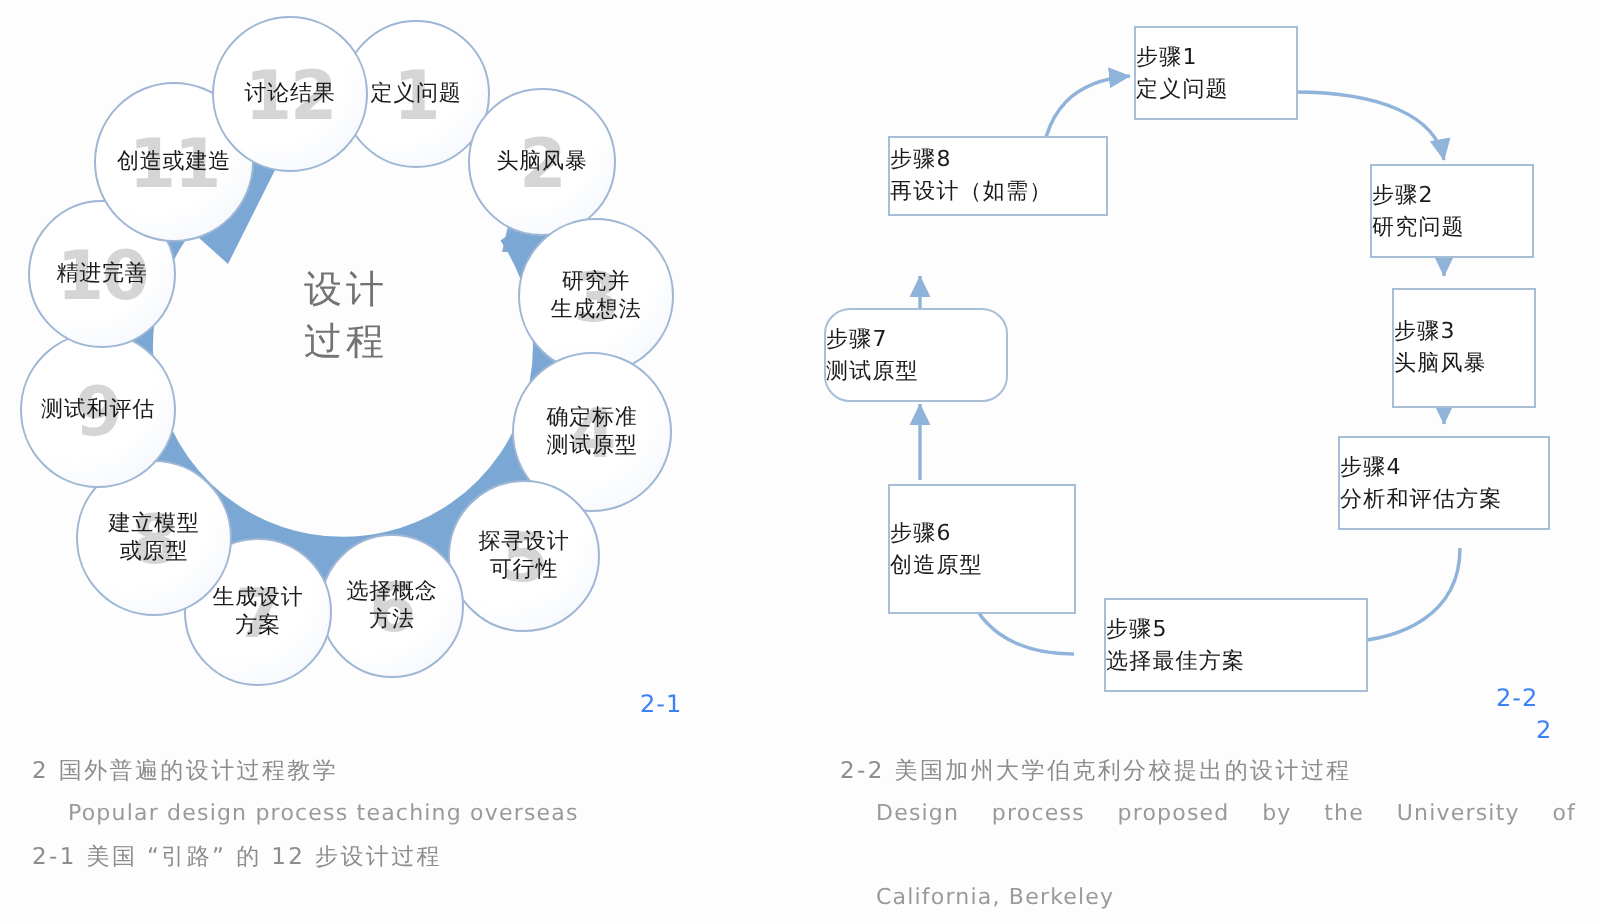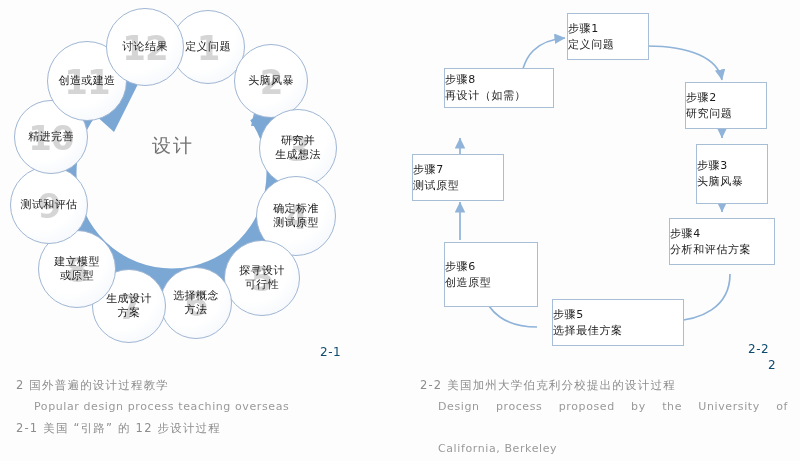--- a/index.html
+++ b/index.html
@@ -78,21 +78,21 @@
     z-index: 3;
     font-size: 19px;
     line-height: 1.35;
     color: #737373;
     letter-spacing: 2px;
   }
 
   .fignum {
     position: absolute;
     font-size: 12px;
-    color: #0c4a6e;
+    color: #3b82f6;
     letter-spacing: 0.5px;
   }
 
   
   #right-panel {
     position: absolute;
     left: 400px; top: 0;
     width: 400px; height: 375px;
   }
   #flow-svg {
@@ -175,20 +175,21 @@
                    A 108 108 0 1 0 253 105" fill="none" stroke="#7BA7D4" stroke-width="26" stroke-linecap="butt"></path>
 
           <path d="M 248 96 L 268 118 L 243 118 Z" fill="#7BA7D4" opacity="0.95"></path>
 
           <path d="M 86 106 L 130 56 L 116 52 L 152 36 L 146 74 L 133 70 L 106 124 Z" fill="#7BA7D4"></path>
         </g>
       </svg>
 
       <div id="wheel-center">
         <div>设计</div>
+        <div>过程</div>
       </div>
 
       <div class="bubble" style="left:163px; top:2px; width:74px; height:74px;">
         <span class="bnum">1</span>
         <span class="blabel">定义问题</span>
       </div>
 
       <div class="bubble" style="left:226px; top:36px; width:74px; height:74px;">
         <span class="bnum">2</span>
         <span class="blabel">头脑风暴</span>
@@ -318,21 +319,21 @@
     <div class="fbox" style="left:152px; top:299px; width:132px; height:47px;">
       <div class="fline">步骤5</div>
       <div class="fline">选择最佳方案</div>
     </div>
 
     <div class="fbox" style="left:44px; top:242px; width:94px; height:65px;">
       <div class="fline">步骤6</div>
       <div class="fline">创造原型</div>
     </div>
 
-    <div class="fbox" style="left:12px; top:154px; width:92px; height:47px;">
+    <div class="fbox" style="left:12px; top:154px; width:92px; height:47px;border-radius:13px;">
       <div class="fline">步骤7</div>
       <div class="fline">测试原型</div>
     </div>
 
     <div class="fbox" style="left:44px; top:68px; width:110px; height:40px;">
       <div class="fline">步骤8</div>
       <div class="fline">再设计（如需）</div>
     </div>
 
     <div class="fignum" style="left:348px; top:342px;">2-2</div>

